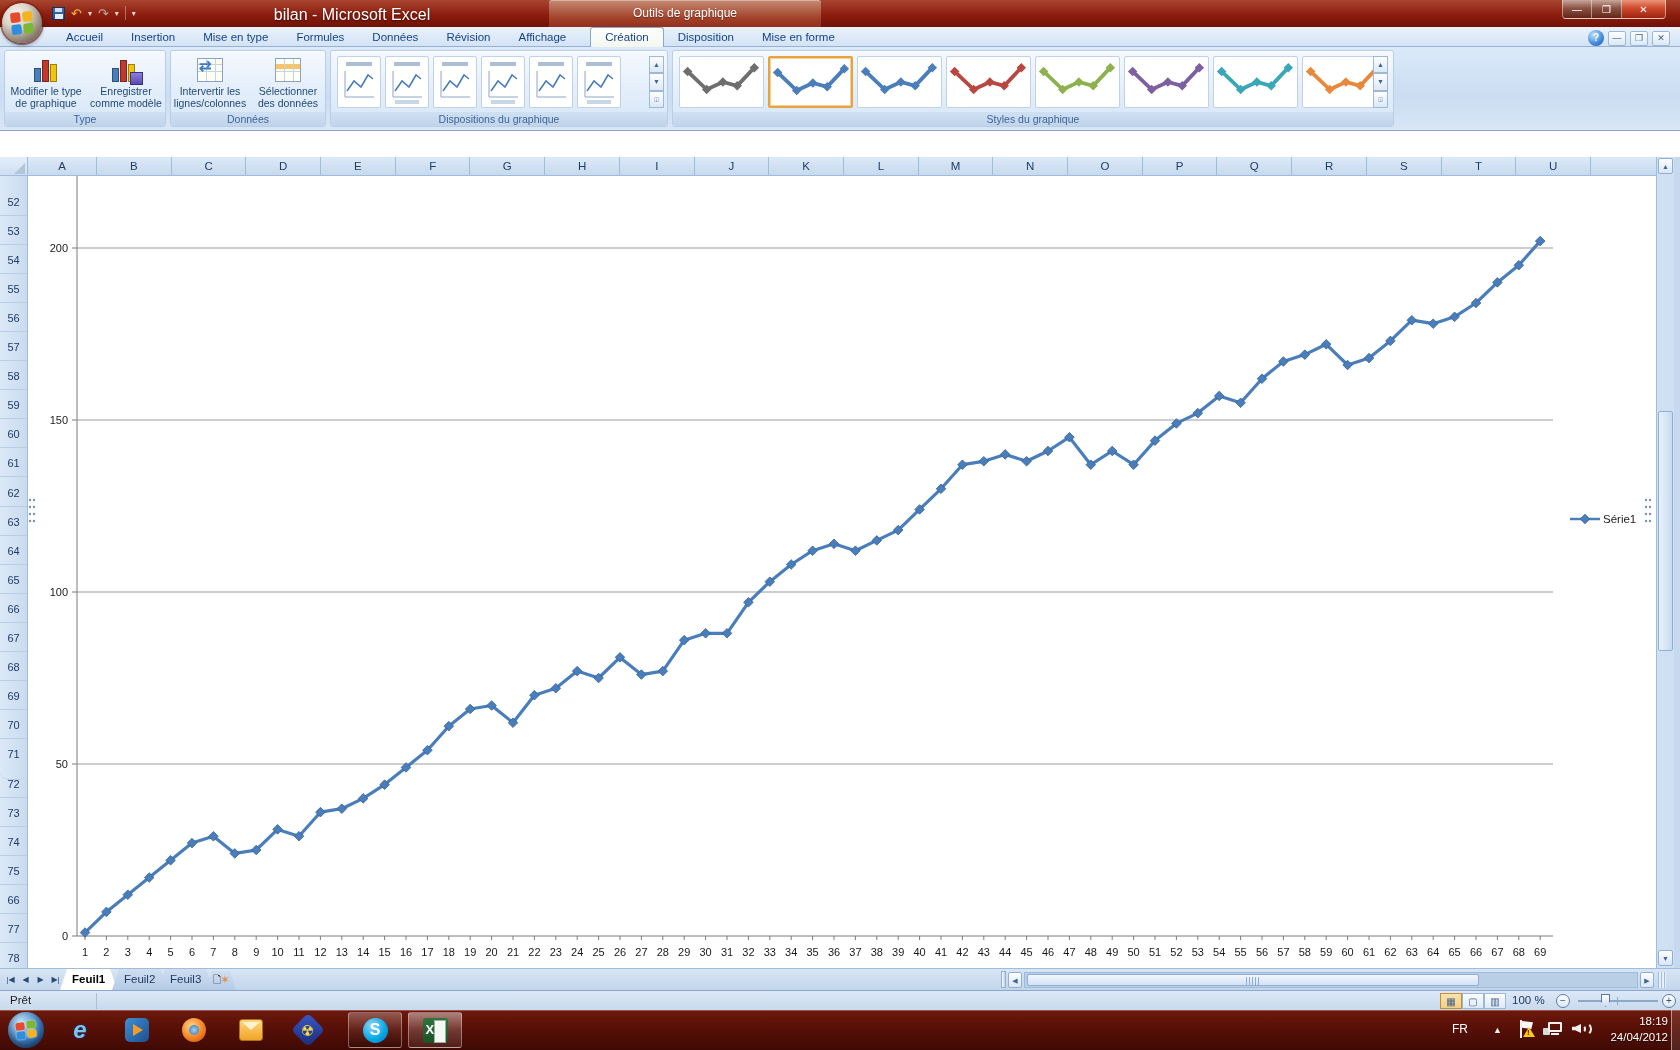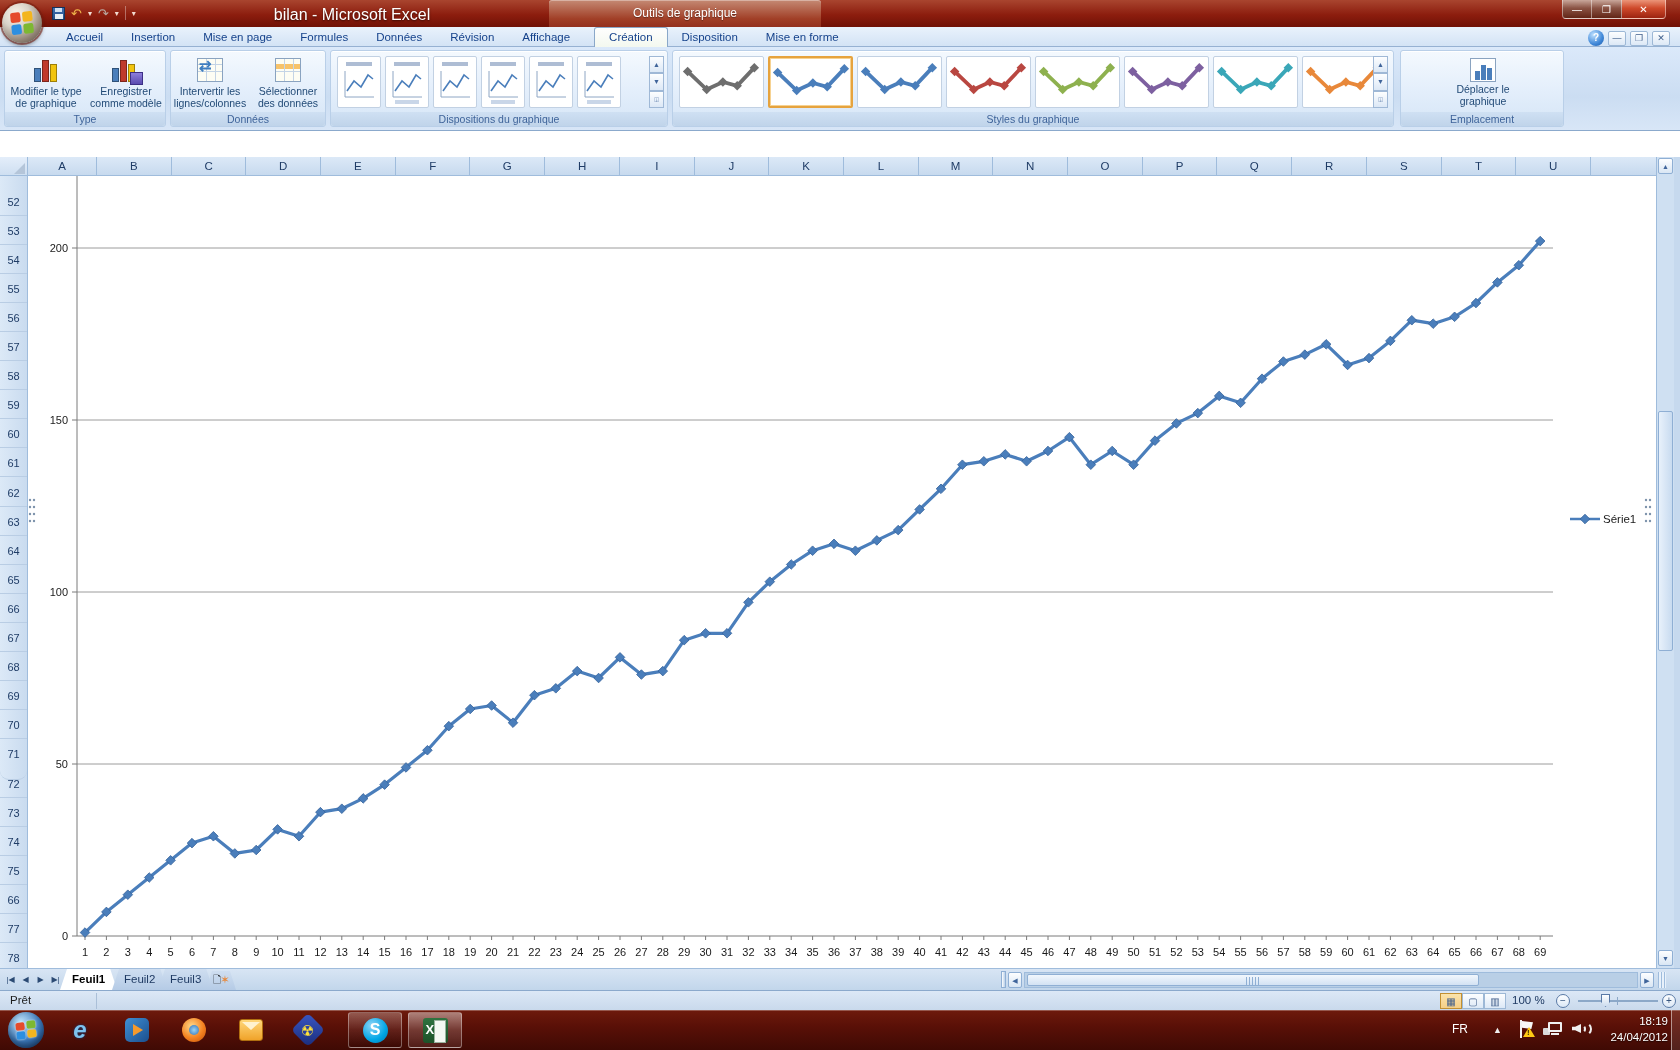--- a/index.html
+++ b/index.html
@@ -239,21 +239,21 @@
   <div class="abs win-btns">
     <div class="win-btn min">—</div>
     <div class="win-btn max">❐</div>
     <div class="win-btn close">✕</div>
   </div>
 
   <div class="abs tabrow">
     <div class="tabs" id="ribbon-tabs">
         <span class="tab">Accueil</span>
         <span class="tab">Insertion</span>
-        <span class="tab">Mise en page</span>
+        <span class="tab">Mise en type</span>
         <span class="tab">Formules</span>
         <span class="tab">Données</span>
         <span class="tab">Révision</span>
         <span class="tab">Affichage</span>
         <span class="tab ctx-first active">Création</span>
         <span class="tab">Disposition</span>
         <span class="tab">Mise en forme</span>
       </div>
   </div>
   <div class="abs ribbon-right">
@@ -425,31 +425,20 @@
             </svg></div>
         </div>
       <div class="gal-arrows" style="left:700px">
         <div>▲</div>
         <div>▼</div>
         <div>⍗</div>
       </div>
       <div class="group-label">Styles du graphique</div>
     </div>
 
-    <div class="group" style="left:1400px;width:164px">
-      <div class="bigbtn" style="left:43px">
-        <div class="place-icon">
-          <i style="left:4px;height:9px;background:#4a7ebb"></i>
-          <i style="left:10px;height:15px;background:#4a7ebb"></i>
-          <i style="left:16px;height:12px;background:#4a7ebb"></i>
-        </div>
-        <div class="txt">Déplacer le graphique</div>
-      </div>
-      <div class="group-label">Emplacement</div>
-    </div>
   </div>
 
 
   <div class="abs colhead-row" id="colheads">
     <div class="corner"></div>
   <div class="colh" style="left: 28px; width: 69px;">A</div>
       <div class="colh" style="left: 97px; width: 74.7px;">B</div>
       <div class="colh" style="left: 171.7px; width: 74.7px;">C</div>
       <div class="colh" style="left: 246.4px; width: 74.7px;">D</div>
       <div class="colh" style="left: 321.1px; width: 74.7px;">E</div>

